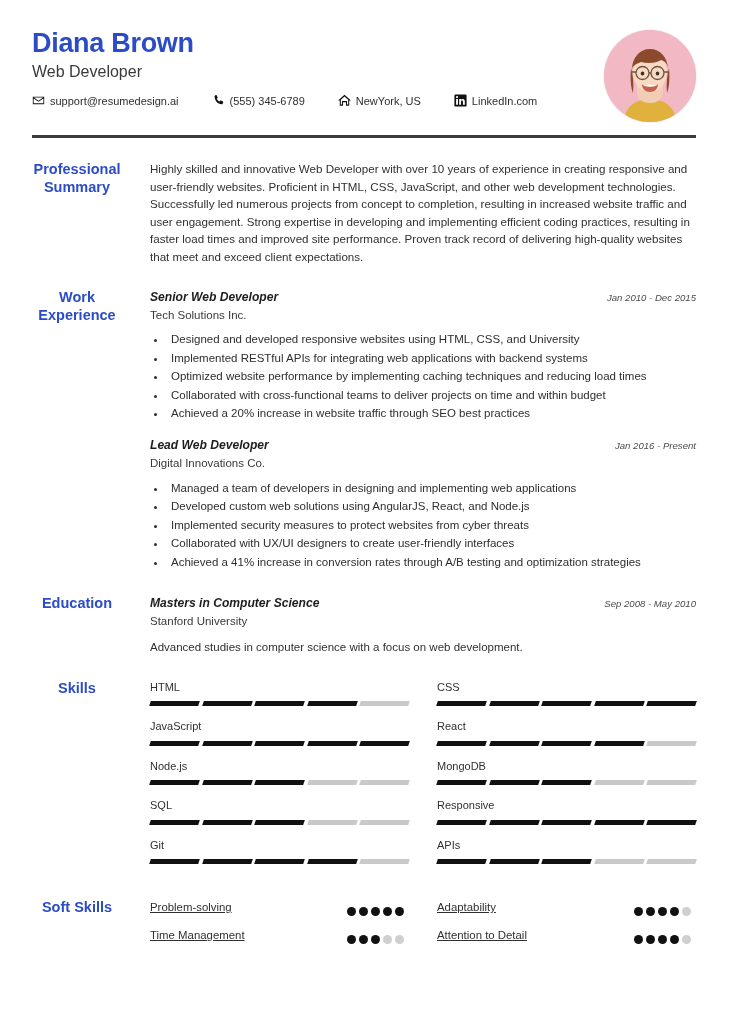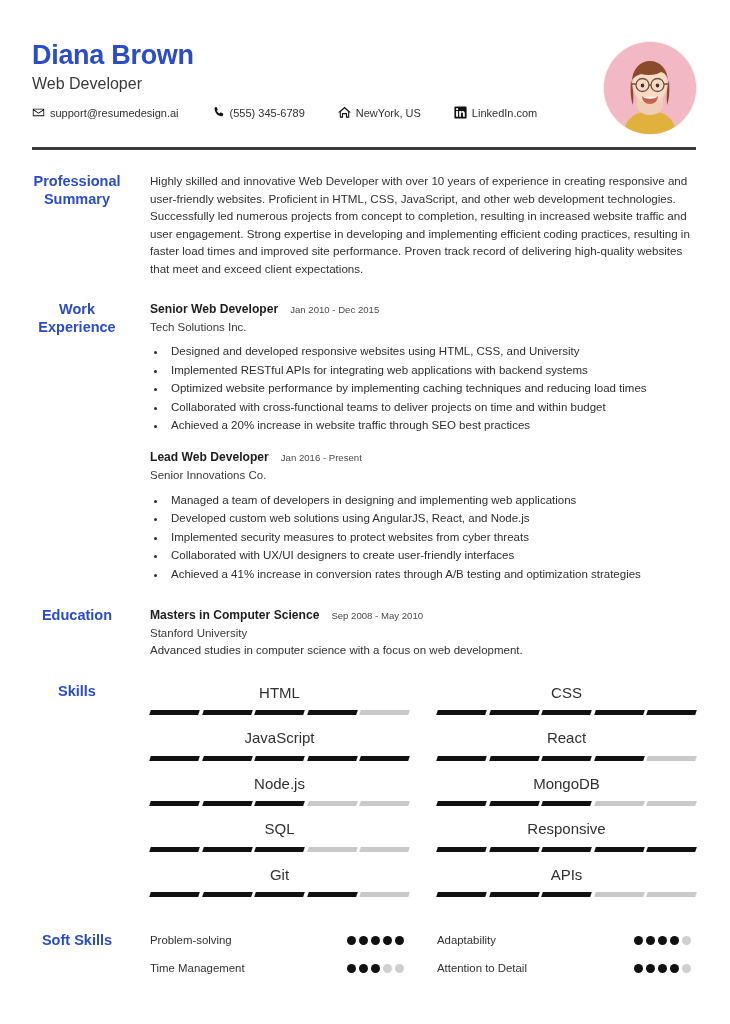--- a/index.html
+++ b/index.html
@@ -3,21 +3,21 @@
 <meta charset="utf-8">
 <style>
   * { margin:0; padding:0; box-sizing:border-box; }
   html, body {
     width:730px; height:1024px;
     background:#ffffff;
     font-family:"Liberation Sans", sans-serif;
     color:#333333;
     overflow:hidden;
   }
-  .page { position:relative; width:728px; height:1024px; padding:12px 32px; overflow:hidden; }
+  .page { position:relative; width:728px; height:1024px; padding:0 32px; overflow:hidden; }
 
   
   .header { display:flex; align-items:flex-start; padding-top:28px; }
   .header-left { flex:1; min-width:0; }
   .name {
     font-size:27px; font-weight:bold; letter-spacing:-0.3px;
     color:#2b4cc6; line-height:1.15; margin-bottom:4px;
   }
   .job-title { font-size:16px; color:#3a3a3a; margin-bottom:13px; font-weight:normal; }
   .contact-row { display:flex; align-items:center; flex-wrap:wrap; gap:14px; }
@@ -40,39 +40,39 @@
     width:118px; flex:0 0 118px; text-align:center; padding-right:28px;
     font-size:14.5px; font-weight:bold; color:#2b4cc6; line-height:1.25;
   }
   .sec-body { flex:1; min-width:0; font-size:11.6px; line-height:1.5; color:#303030; }
 
   .summary-text { font-size:11.6px; line-height:1.52; color:#303030; }
 
   
   .entry { margin-bottom:14px; }
   .entry:last-child { margin-bottom:0; }
-  .entry-head { display:flex; align-items:baseline; justify-content:flex-start; gap:12px; }
+  .entry-head { display:flex; align-items:baseline; justify-content:space-between; gap:12px;font-style:italic; }
   .entry-title { font-size:12.1px; font-weight:bold; color:#1d1d1d; }
   .entry-date { font-size:9.6px; color:#4a4a4a; white-space:nowrap; flex:0 0 auto; }
   .entry-sub { font-size:11.5px; color:#3a3a3a; margin-top:1px; }
-  .entry-desc { font-size:11.5px; color:#303030; line-height:1.5; }
+  .entry-desc { font-size:11.5px; color:#303030; margin-top:9px; line-height:1.5; }
   ul.bullets { margin:7px 0 0 17px; }
   ul.bullets li { font-size:11.5px; line-height:1.48; color:#2e2e2e; margin-bottom:1.5px; padding-left:4px; }
 
   
   .skills-grid { display:grid; grid-template-columns:1fr 1fr; column-gap:28px; row-gap:0; }
   .skill { margin-bottom:12px; }
-  .skill-name { font-size:15px; color:#303030; margin-bottom:6px;text-align:center; }
+  .skill-name { font-size:11px; color:#303030; margin-bottom:6px; }
   .bars { display:flex; gap:4px; }
   .bar { flex:1; height:5px; background:#c9c9c9; transform:skewX(-18deg); }
   .bar.on { background:#111111; }
 
   
   .soft-grid { display:grid; grid-template-columns:1fr 1fr; column-gap:28px; }
-  .soft { display:flex; align-items:center; justify-content:space-between; margin-bottom:10px; }
+  .soft { display:flex; align-items:flex-end; justify-content:space-between; margin-bottom:10px;text-decoration:underline; }
   .soft-name { font-size:11.4px; color:#303030; padding-top:1px; }
   .dots { width:62px; flex:0 0 62px; display:flex; flex-wrap:wrap; gap:3px; justify-content:flex-start; }
   .dot { width:9px; height:9px; border-radius:50%; background:#cfcfcf; }
   .dot.on { background:#111111; }
 </style>
 </head>
 <body>
 
 <div class="page">
 
@@ -171,21 +171,21 @@
           <li>Collaborated with cross-functional teams to deliver projects on time and within budget</li>
           <li>Achieved a 20% increase in website traffic through SEO best practices</li>
         </ul>
       </div>
 
       <div class="entry">
         <div class="entry-head">
           <span class="entry-title">Lead Web Developer</span>
           <span class="entry-date">Jan 2016 - Present</span>
         </div>
-        <div class="entry-sub">Senior Innovations Co.</div>
+        <div class="entry-sub">Digital Innovations Co.</div>
         <ul class="bullets">
           <li>Managed a team of developers in designing and implementing web applications</li>
           <li>Developed custom web solutions using AngularJS, React, and Node.js</li>
           <li>Implemented security measures to protect websites from cyber threats</li>
           <li>Collaborated with UX/UI designers to create user-friendly interfaces</li>
           <li>Achieved a 41% increase in conversion rates through A/B testing and optimization strategies</li>
         </ul>
       </div>
 
     </div>

